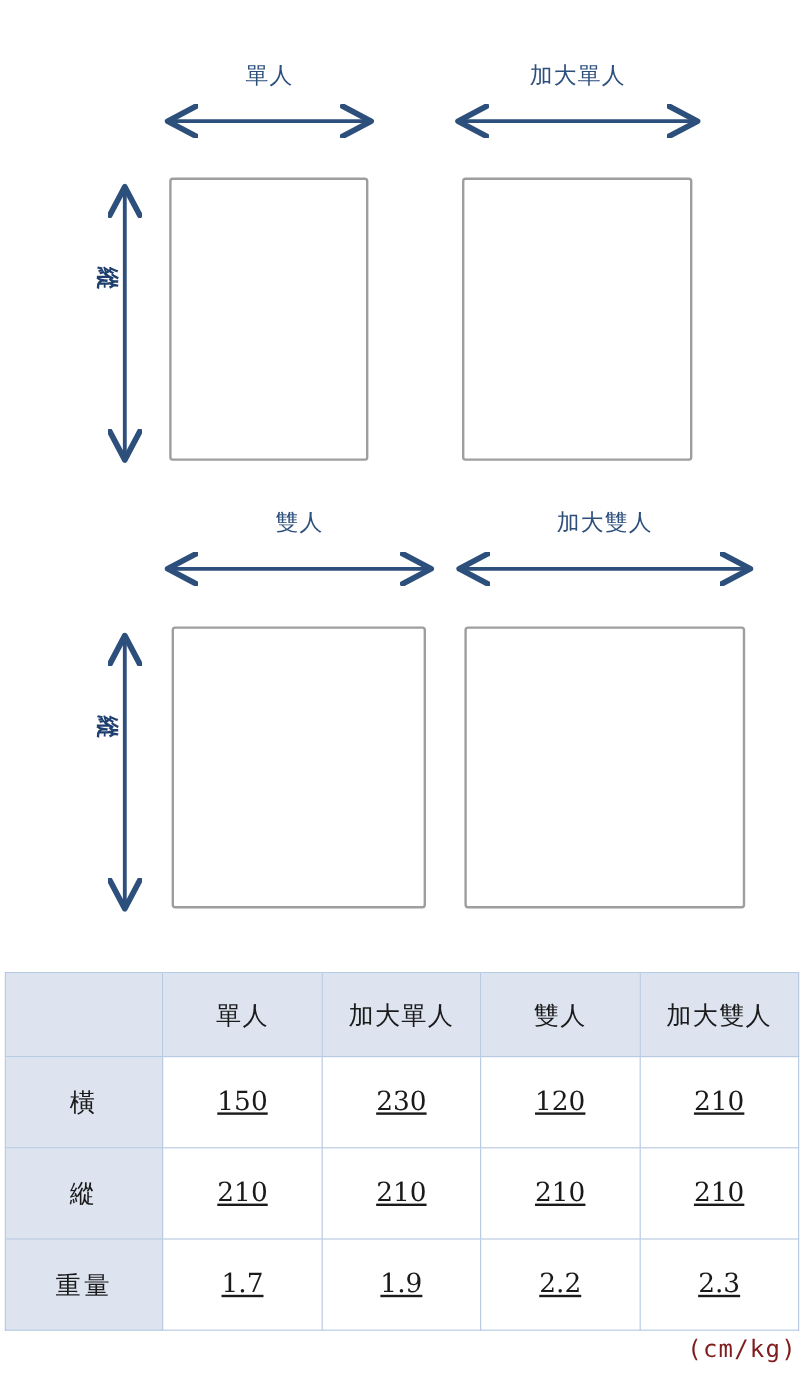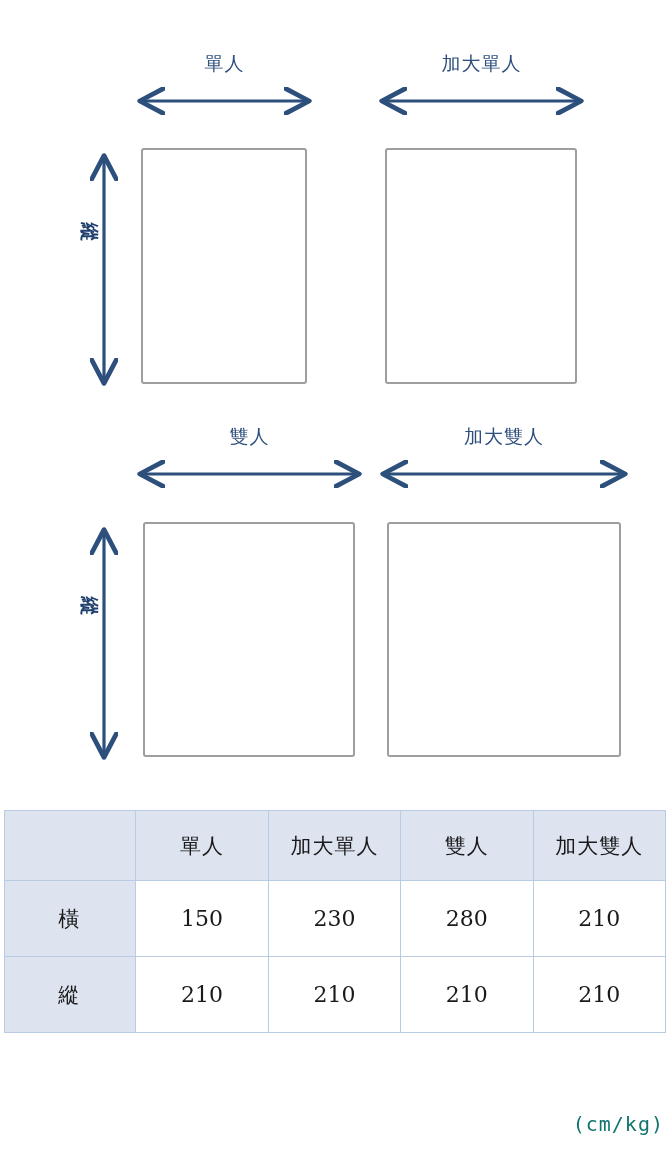--- a/index.html
+++ b/index.html
@@ -89,35 +89,36 @@
   #spec-table tbody th.rowhead {
     height: 75px;
     background: #dde4f0;
     letter-spacing: 3px;
   }
   #spec-table tbody td.val {
     height: 75px;
     background: #ffffff;
     font-family: "DejaVu Serif", "Liberation Serif", serif;
     font-size: 22px;
+    text-decoration: underline;
   }
   #spec-table thead th,
   #spec-table tbody th.rowhead {
     font-family: "DejaVu Serif", "Liberation Serif", serif;
   }
   col.c0 { width: 131px; }
   col.cx { width: 132px; }
 
   #unit-note {
     position: absolute;
     right: 6px;
     top: 1112px;
     font-family: "DejaVu Sans Mono", "Liberation Mono", monospace;
     font-size: 20px;
-    color: #0f766e;
+    color: #7f1d1d;
     letter-spacing: 1px;
     white-space: nowrap;
   }
 </style>
 </head>
 <body>
 
 <div id="diagram">
 
   <svg class="arrows" viewBox="0 0 670 800" xmlns="http://www.w3.org/2000/svg">
@@ -179,26 +180,33 @@
       <th>加大單人</th>
       <th>雙人</th>
       <th>加大雙人</th>
     </tr>
   </thead>
   <tbody>
     <tr>
       <th class="rowhead">橫</th>
       <td class="val">150</td>
       <td class="val">230</td>
-      <td class="val">280</td>
+      <td class="val">120</td>
       <td class="val">210</td>
     </tr>
     <tr>
       <th class="rowhead">縱</th>
       <td class="val">210</td>
       <td class="val">210</td>
       <td class="val">210</td>
       <td class="val">210</td>
+    </tr>
+    <tr>
+      <th class="rowhead">重量</th>
+      <td class="val">1.7</td>
+      <td class="val">1.9</td>
+      <td class="val">2.2</td>
+      <td class="val">2.3</td>
     </tr>
   </tbody>
 </table>
 
 <div id="unit-note">(cm/kg)</div>
 
 </body></html>

